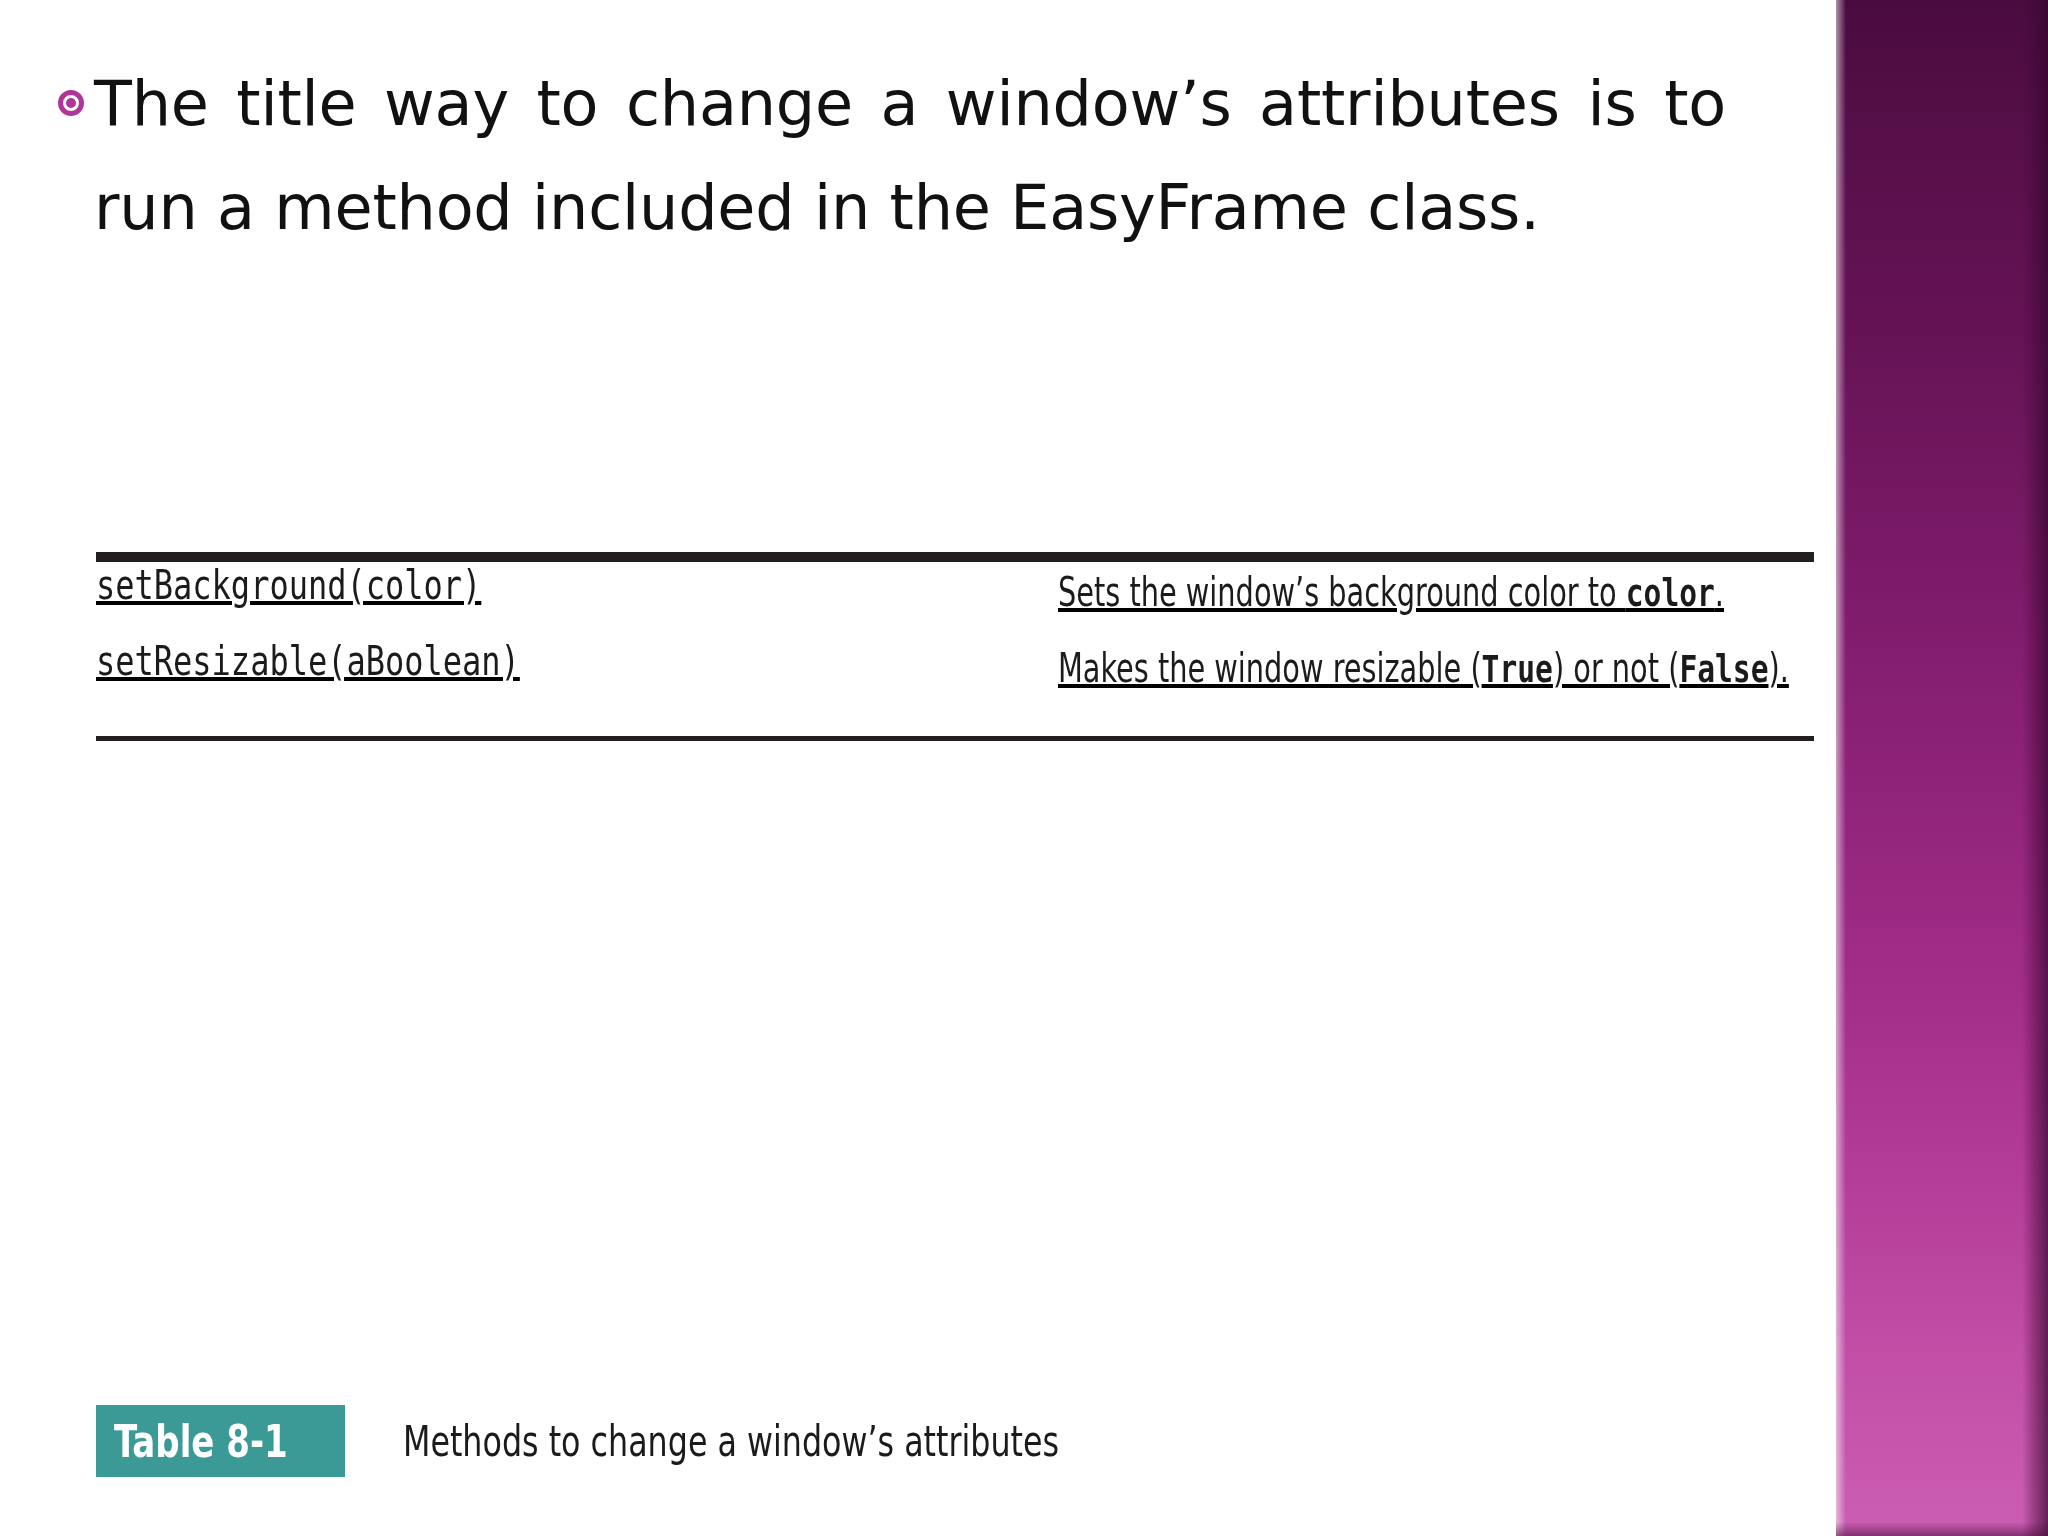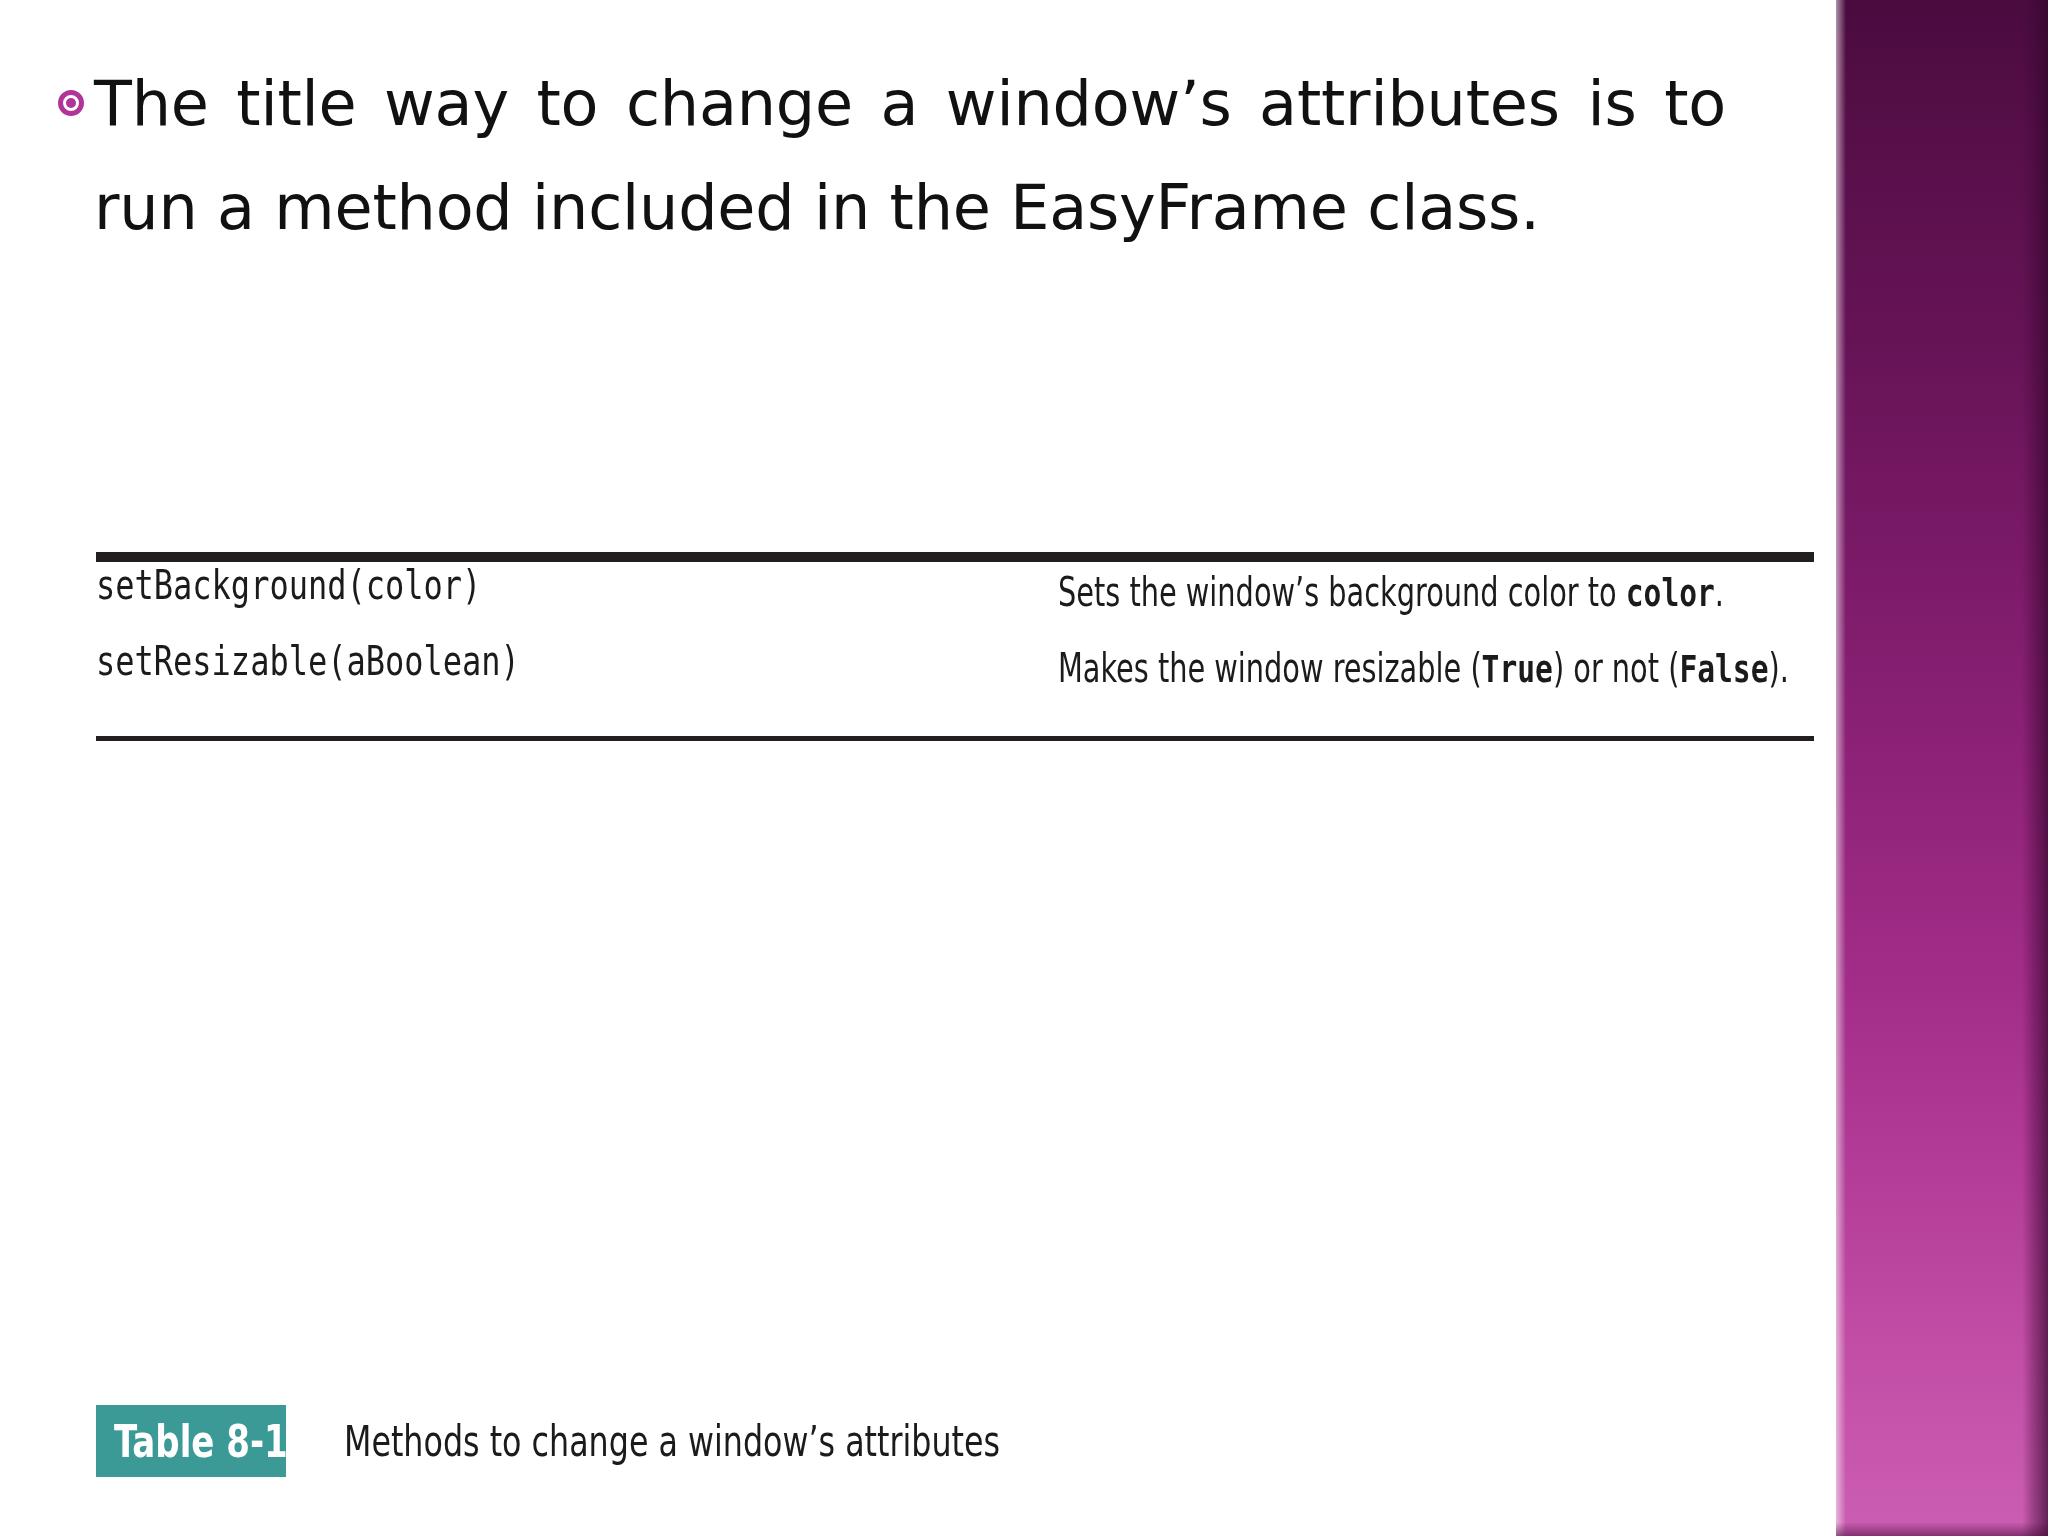--- a/index.html
+++ b/index.html
@@ -178,20 +178,21 @@
     transform-origin: left center;
     white-space: nowrap;
   }
   .hdr-cell .mono {
     font-family: "DejaVu Sans Mono", "Liberation Mono", monospace;
     font-weight: 400;
     font-size: 38px;
   }
   .body-row td {
     padding: 30px 0 30px 0;
+    text-decoration: underline;
   }
   .body-row td.col-left {
     padding-right: 36px;
   }
   .cell-mono {
     font-family: "DejaVu Sans Mono", "Liberation Mono", monospace;
     font-size: 40px;
     color: #1b1b1b;
     transform: scaleX(0.80);
     transform-origin: left center;
@@ -218,21 +219,21 @@
   .caption-row {
     position: absolute;
     left: 96px;
     top: 1405px;
     display: flex;
     align-items: center;
   }
   .caption-badge {
     background: #3b9a96;
     color: #ffffff;
-    width: 190px;
+    width: 249px;
     height: 72px;
     display: flex;
     align-items: center;
     padding-left: 18px;
     box-sizing: border-box;
     font-family: "DejaVu Sans Condensed", "Liberation Sans Narrow", "Liberation Sans", sans-serif;
     font-size: 44px;
     font-weight: 700;
   }
   .caption-badge span {

